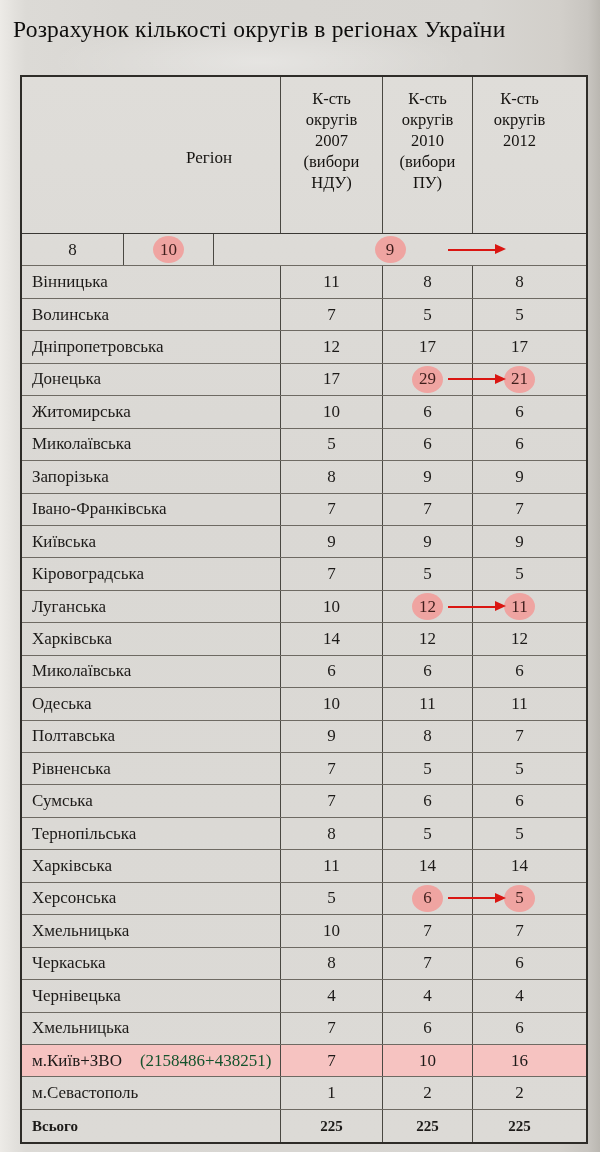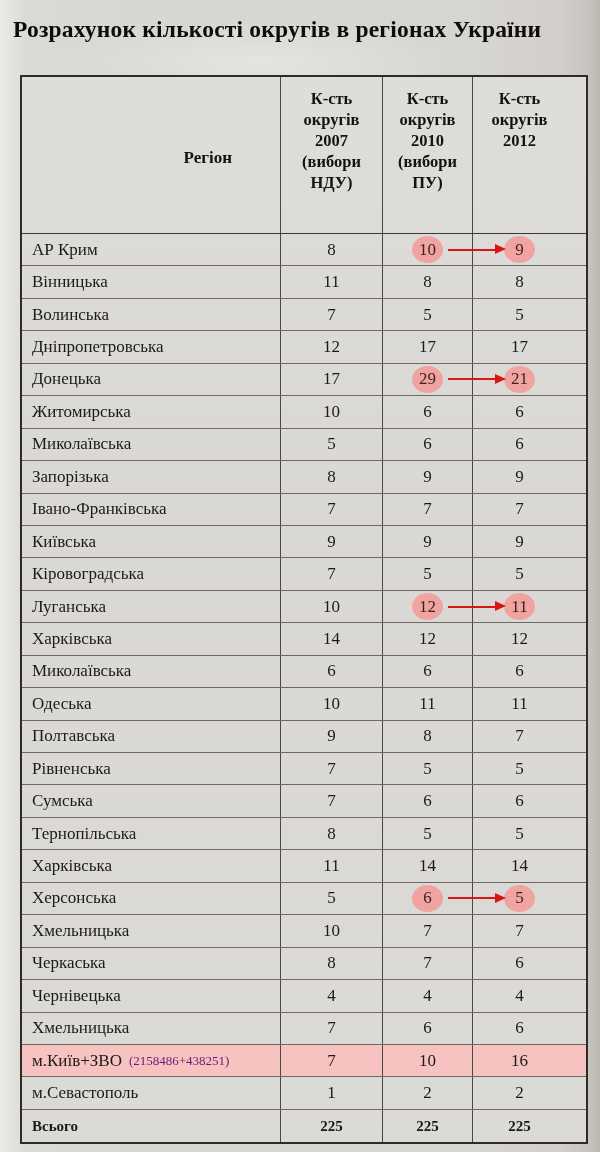--- a/index.html
+++ b/index.html
@@ -6,42 +6,42 @@
   body{
     width:600px;height:1152px;overflow:hidden;position:relative;
     font-family:"Liberation Serif","DejaVu Serif",serif;
     background:
       radial-gradient(ellipse 300px 60px at 260px 62px, rgba(255,255,255,.35), rgba(255,255,255,0) 70%),
       linear-gradient(90deg,#edebe7 0px,#e3e1dd 14px,#dcdad6 26px,#d9d7d3 120px,#d7d5d1 480px,#d2cfca 560px,#c8c5c0 588px,#bab7b1 600px);
     background-color:#d7d5d1;
   }
   .title{
     position:absolute;left:13px;top:16px;width:575px;margin:0;
-    font-size:23.5px;font-weight:bold;color:#0e0d0c;letter-spacing:.2px;
+    font-size:23.5px;font-weight:normal;color:#0e0d0c;letter-spacing:.2px;
     white-space:nowrap;
   }
   .table{
     position:absolute;left:20px;top:75px;width:568px;
     border:2px solid #2e2c28;box-sizing:border-box;
     background:linear-gradient(180deg,#dfddd9,#dad8d4 40%,#dcdad6);
   }
   .header-row{display:flex;height:156px;border-bottom:1px solid #3a3834;}
   .row{display:flex;height:32.45px;position:relative;box-sizing:border-box;border-bottom:1px solid #6e6a63;}
   .row:last-child{border-bottom:none;}
   .cell{box-sizing:border-box;display:flex;align-items:center;font-size:17px;color:#1c1a18;}
   .region{flex:0 0 259px;border-right:1px solid #4a4842;padding-left:10px;}
   .c2007{flex:0 0 102px;border-right:1px solid #4a4842;justify-content:center;}
   .c2010{flex:0 0 90px;border-right:1px solid #4a4842;justify-content:center;}
   .c2012{flex:1 1 auto;justify-content:center;padding-right:20px;}
-  .header-row .cell{font-weight:bold;color:#151310;}
+  .header-row .cell{font-weight:normal;color:#151310;}
   .hdr-region{align-items:center;justify-content:flex-end;padding-right:48px;padding-top:6px;}
   .hdr-num{align-items:flex-start;justify-content:center;text-align:center;
     padding-top:11px;line-height:21px;white-space:pre-line;font-size:16.5px;}
   .c2012.hdr-num{padding-right:20px;}
-  .note{font-size:13px;margin-left:7px;color:#701a75;}
+  .note{font-size:17px;margin-left:18px;color:#14532d;}
   .row.bold .cell{font-weight:bold;font-size:15px;}
   .row.hl{background:var(--hl,#f6c3c1);}
   .circle{
     display:inline-flex;align-items:center;justify-content:center;
     min-width:31px;height:27px;padding:0 2px;border-radius:50%;
     background:var(--circle,#efa4a1);color:#3f1e1c;box-sizing:border-box;
   }
   .arrow{
     position:absolute;left:426px;top:calc(50% - 1px);width:47px;height:2px;
     background:var(--arrow,#da1612);
@@ -70,23 +70,20 @@
 округів
 2010
 (вибори
 ПУ)</div>
       <div class="cell c2012 hdr-num">К-сть
 округів
 2012</div>
     </div>
     <div id="rows">
         <div class="row">
-          <div class="cell region">
-            <span>АР Крим</span>
-          </div>
           <div class="cell num c2007">8</div>
           <div class="cell num c2010">
             <span class="circle">10</span>
           </div>
           <div class="cell num c2012">
             <span class="circle">9</span>
           </div>
           <div class="arrow"></div>
         </div>
         <div class="row">

